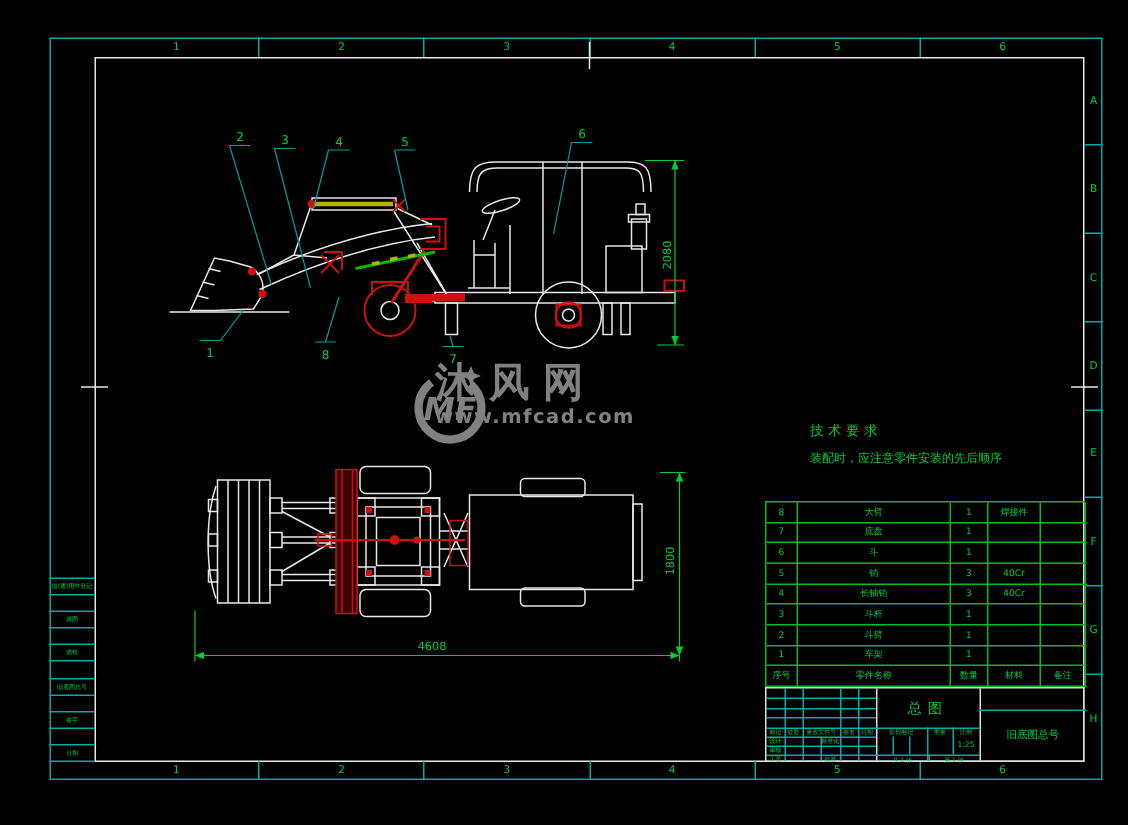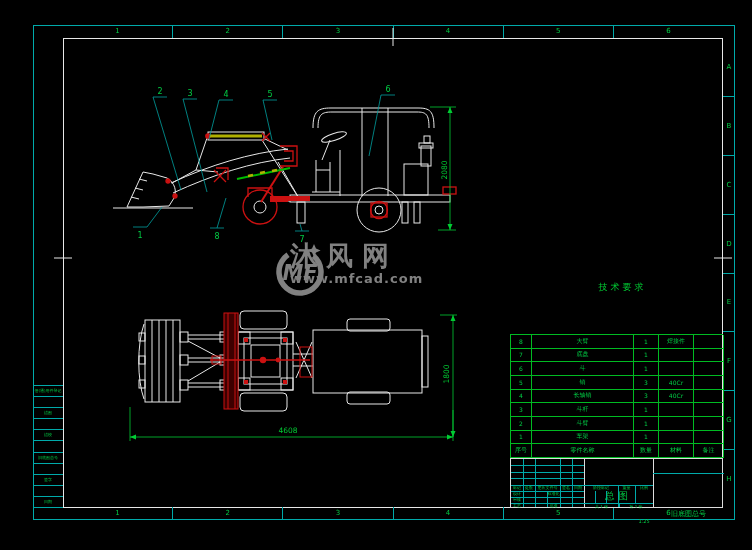--- a/index.html
+++ b/index.html
@@ -39,23 +39,23 @@
     color:#00cc44; font-size:6px; display:flex; align-items:center; justify-content:center;
     overflow:hidden; white-space:nowrap; }
   
   .title-block { position:absolute; left:510px; top:458px; width:213px; height:50px;
     border:1px solid #dddddd; }
   .tb-line { position:absolute; background:#00aaaa; }
   .tb-wline { position:absolute; background:#dddddd; }
   .tb-label { position:absolute; color:#00cc44; font-size:4px; line-height:6px;
     text-align:center; overflow:hidden; white-space:nowrap; }
   .tb-big { position:absolute; color:#00cc44; display:flex; align-items:center;
-    justify-content:center; overflow:hidden; white-space:nowrap;margin-top:24px; }
-  
-  .tech-req { position:absolute; left:540px; top:281px; width:165px; text-align:center; color:#00cc33; }
+    justify-content:center; overflow:hidden; white-space:nowrap; }
+  
+  .tech-req { position:absolute; left:540px; top:281px; width:165px; text-align:left; color:#00cc33; }
   .tech-req .t1 { font-size:9px; letter-spacing:3px; }
   .tech-req .t2 { font-size:8px; margin-top:6px; white-space:nowrap; }
   
   .watermark { position:absolute; left:274px; top:242px; display:flex; align-items:center;
     color:#8f8f8f; opacity:0.9; }
   .wm-text { margin-left:16px; }
   .wm-name { font-size:27px; font-weight:bold; letter-spacing:9px; line-height:28px; }
   .wm-url { font-size:13px; font-weight:bold; letter-spacing:1px; margin-top:1px; }
   svg { position:absolute; left:0; top:0; }
   svg text { font-family:"DejaVu Sans", sans-serif; }
@@ -247,20 +247,21 @@
       <text x="26" y="38" fill="#8f8f8f" font-size="21" font-weight="bold" font-style="italic" text-anchor="middle">MF</text>
     </svg>
     <div class="wm-text">
       <div class="wm-name">沐风网</div>
       <div class="wm-url">www.mfcad.com</div>
     </div>
   </div>
 
   <div class="tech-req">
     <div class="t1">技术要求</div>
+    <div class="t2">装配时，应注意零件安装的先后顺序</div>
   </div>
 
   <div class="parts-table">
     <div class="cell">8</div>
     <div class="cell">大臂</div>
     <div class="cell">1</div>
     <div class="cell">焊接件</div>
     <div class="cell"></div>
     <div class="cell">7</div>
     <div class="cell">底盘</div>

